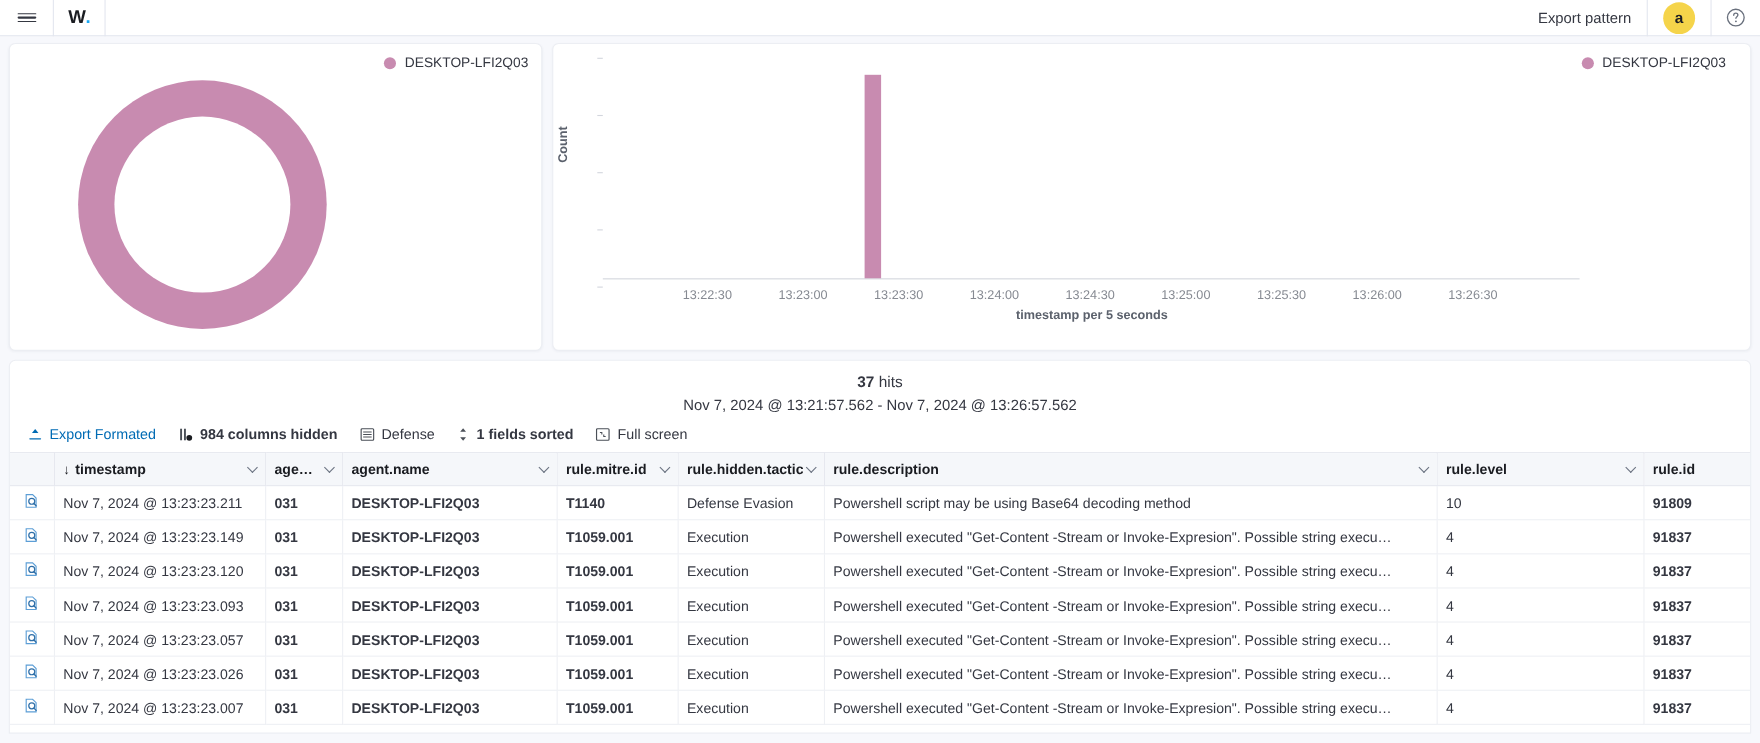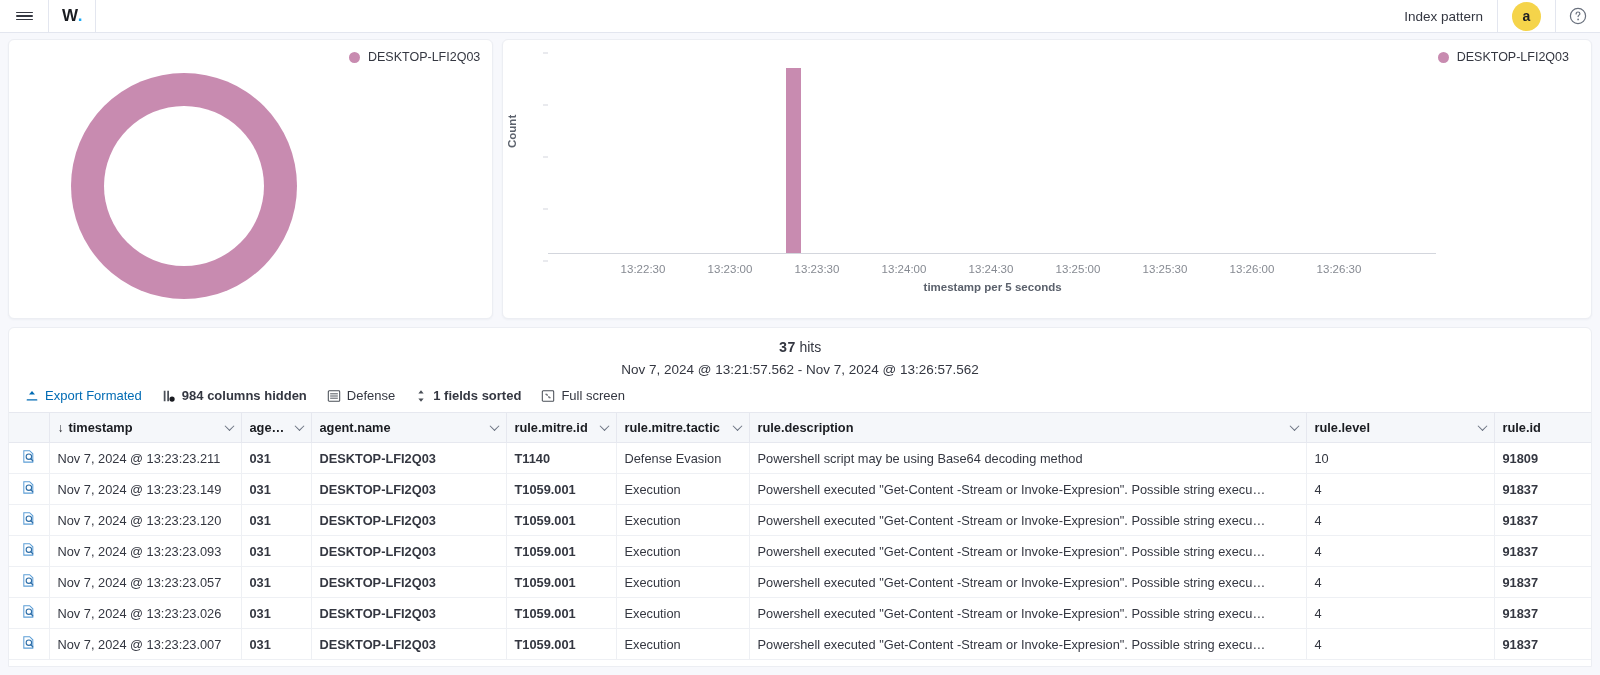--- a/index.html
+++ b/index.html
@@ -195,21 +195,21 @@
     border-radius: 6px 6px 0 0;
     height: 340px;
     overflow: hidden;
   }
   .hits-line {
     text-align: center;
     font-size: 14px;
     padding-top: 11px;
     color: #343741;
   }
-  .hits-line b { font-weight: bold; font-family: Liberation Mono, monospace; }
+  .hits-line b { font-weight: bold; }
   .hits-range {
     text-align: center;
     font-size: 13.5px;
     color: #343741;
     padding-top: 6px;
   }
   .grid-toolbar {
     display: flex; align-items: flex-end;
     gap: 20px;
     padding: 11px 16px 9px 16px;
@@ -281,21 +281,21 @@
     </div>
     <div class="divider-v"></div>
     <div class="logo">
       <span>W</span>
         <span class="dot">.</span>
     </div>
     <div class="divider-v"></div>
   </div>
 
   <div class="nav-right">
-    <div class="index-label">Index pattern</div>
+    <div class="index-label">Export pattern</div>
     <div class="divider-v"></div>
     <div class="avatar-wrap">
       <div class="avatar">a</div>
     </div>
     <div class="divider-v"></div>
     <div class="help-btn">
       <svg width="18" height="18" viewBox="0 0 18 18">
         <circle cx="9" cy="9" r="7.6" fill="none" stroke="#69707d" stroke-width="1.2"></circle>
         <path d="M7.1 6.9c0-1.1.9-1.9 1.9-1.9s1.9.7 1.9 1.7c0 1.4-1.8 1.5-1.8 2.9" fill="none" stroke="#69707d" stroke-width="1.2" stroke-linecap="round"></path>
         <circle cx="9.1" cy="12.4" r="0.85" fill="#69707d"></circle>
@@ -445,21 +445,21 @@
           <div class="th-inner">
             <span class="th-label">
                 <span>rule.mitre.id</span>
               </span>
             <span class="th-chev"></span>
           </div>
         </th>
         <th>
           <div class="th-inner">
             <span class="th-label">
-                <span>rule.mitre.tactic</span>
+                <span>rule.hidden.tactic</span>
               </span>
             <span class="th-chev"></span>
           </div>
         </th>
         <th>
           <div class="th-inner">
             <span class="th-label">
                 <span>rule.description</span>
               </span>
             <span class="th-chev"></span>

